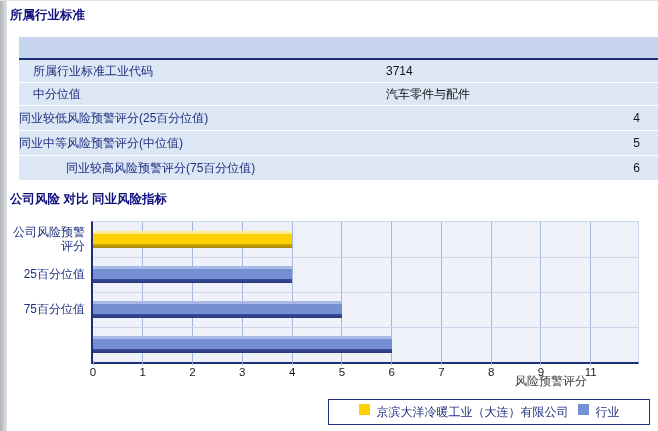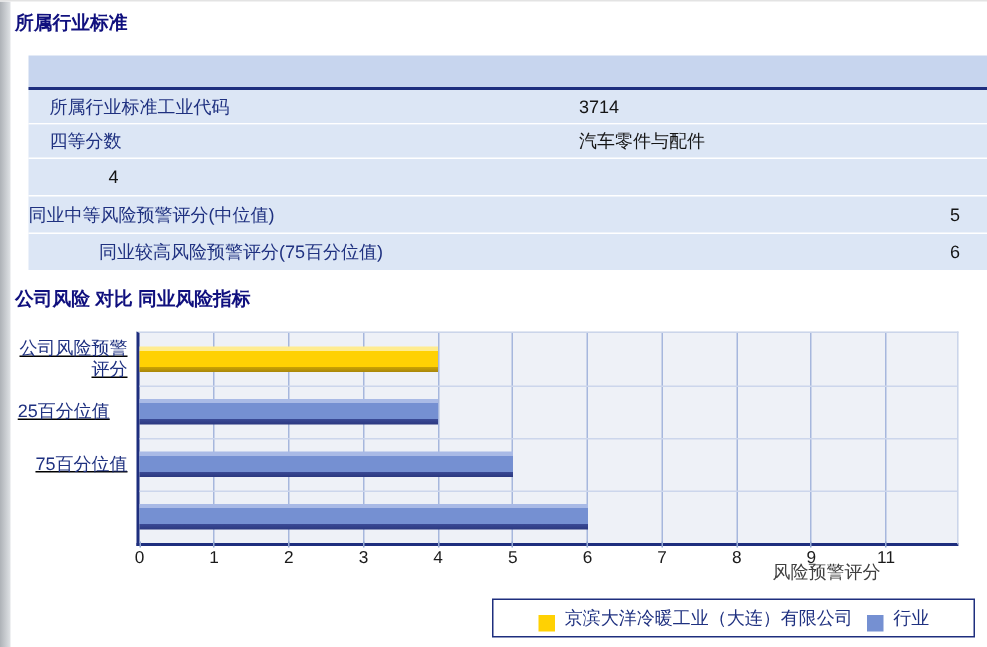--- a/index.html
+++ b/index.html
@@ -28,55 +28,56 @@
 
   
   .plot{position:absolute;left:91px;top:220px;width:545px;height:140px;background:#eef1f7;
         border-left:2px solid #1e2e7e;border-bottom:2px solid #1e2e7e;
         border-top:1px solid #cbd5ea;border-right:1px solid #cbd5ea;}
   .gridline{position:absolute;top:0;width:1px;height:140px;background:#a6b7dd;}
   .band-sep{position:absolute;left:0;width:545px;height:1px;background:#ccd6ec;}
   .bar{position:absolute;left:0;height:17px;}
   .bar.company{background:linear-gradient(to bottom,#ffec8f 0%,#ffec8f 17%,#ffd103 17%,#ffd103 79%,#cda503 79%,#a8860a 100%);}
   .bar.industry{background:linear-gradient(to bottom,#a9bae6 0%,#a9bae6 17%,#7590d2 17%,#7590d2 79%,#3a4a96 79%,#2b3880 100%);}
-  .cat-labels{position:absolute;left:0;top:220px;width:85px;text-decoration:underline;}
+  .cat-labels{position:absolute;left:0;top:220px;width:85px;}
   .cat{height:35px;display:flex;flex-direction:column;justify-content:center;align-items:flex-end;
        color:#1f3180;line-height:14px;text-align:right;}
   .tickmarks{position:absolute;left:93px;top:360px;width:545px;height:5px;}
   .tickmark{position:absolute;top:0;width:1px;height:4px;background:#94a8d2;}
   .ticklabels{position:absolute;left:93px;top:365px;width:560px;height:14px;}
   .ticklabel{position:absolute;transform:translateX(-50%);color:#1a1a1a;font-size:11.5px;}
   .xlabel{position:absolute;left:93px;top:372px;width:494px;text-align:right;color:#404040;}
   .legend{position:absolute;left:328px;top:398px;width:322px;height:26px;
           border:1px solid #1e2e7e;display:flex;align-items:center;justify-content:center;gap:9px;
           color:#1f3180;background:#ffffff;box-sizing:border-box;}
   .swatch{width:11px;height:11px;display:inline-block;}
-  .legend-item{display:flex;align-items:flex-end;gap:7px;}
+  .legend-item{display:flex;align-items:flex-start;gap:7px;}
 </style>
 </head>
 <body>
 
 <div id="app">
   <div class="left-strip"></div>
 
   <div class="sec-title" id="title1">所属行业标准</div>
 
   <div class="table">
     <div class="thead"></div>
     <div class="trow">
       <div class="tlabel">所属行业标准工业代码</div>
       <div class="tvalue">3714</div>
     </div>
     <div class="trow">
-      <div class="tlabel">四等分数</div>
+      <div class="tlabel">中分位值</div>
       <div class="tvalue">汽车零件与配件</div>
     </div>
     <div class="grow">
       <div class="gsub">
         <div class="srow">
+          <div class="slabel">同业较低风险预警评分(25百分位值)</div>
           <div class="svalue">4</div>
         </div>
         <div class="srow">
           <div class="slabel">同业中等风险预警评分(中位值)</div>
           <div class="svalue">5</div>
         </div>
         <div class="srow">
           <div class="slabel">同业较高风险预警评分(75百分位值)</div>
           <div class="svalue">6</div>
         </div>
@@ -84,21 +85,21 @@
     </div>
   </div>
 
   <div class="sec-title" id="title2">公司风险 对比 同业风险指标</div>
 
   <div class="cat-labels" id="cat-labels">
       <div class="cat" style="height: 35px;">
         <div>公司风险预警</div>
         <div>评分</div>
       </div>
-      <div class="cat" style="height: 35px; align-items: center;">
+      <div class="cat" style="height: 35px;">
         <div>25百分位值</div>
       </div>
       <div class="cat" style="height: 35px; text-align: right;">
         <div>75百分位值</div>
       </div>
     </div>
 
   <div class="plot" id="plot">
       <div class="gridline" style="left: 49.2717px;"></div>
       <div class="gridline" style="left: 99.0434px;"></div>

